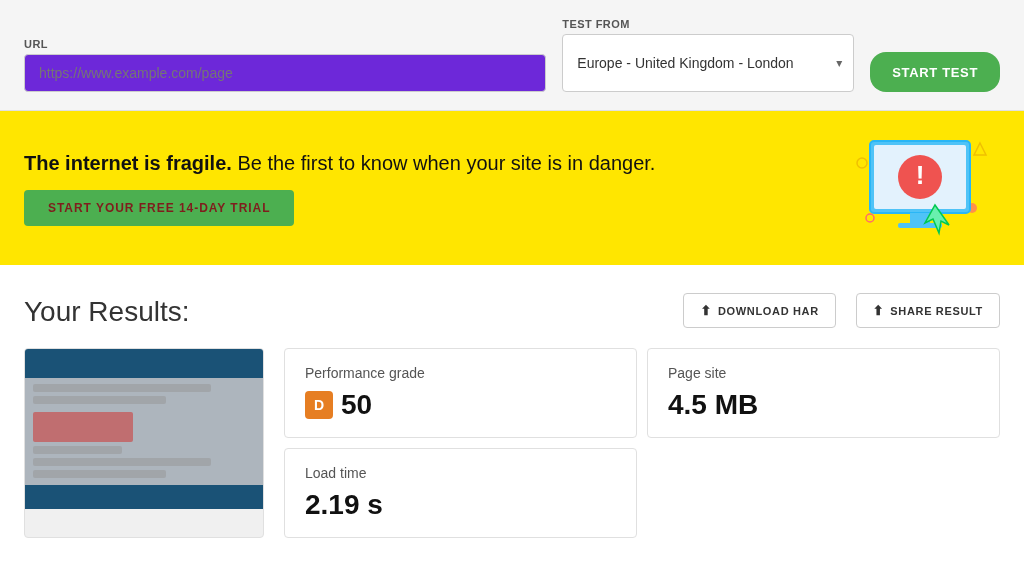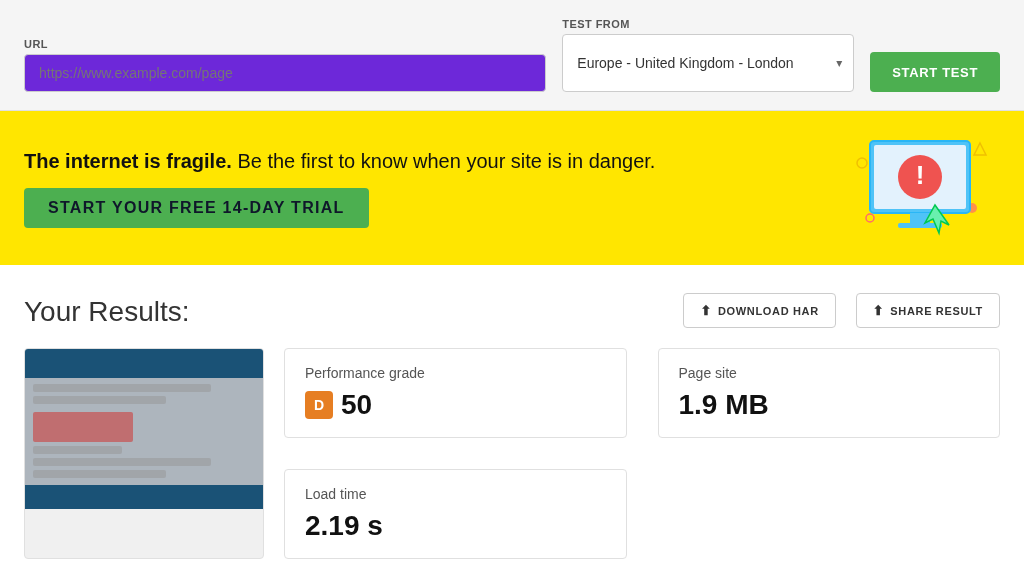--- a/index.html
+++ b/index.html
@@ -57,21 +57,21 @@
       transform: translateY(-50%);
       pointer-events: none;
       color: #666;
       font-size: 12px;
     }
     .start-test-btn {
       padding: 10px 22px;
       background: #4caf50;
       color: #fff;
       border: none;
-      border-radius: 4px;
+      border-radius: 16px;
       font-size: 13px;
       font-weight: 700;
       letter-spacing: 0.05em;
       text-transform: uppercase;
       cursor: pointer;
       white-space: nowrap;
       height: 40px;
       align-self: flex-end;
     }
 
@@ -90,24 +90,24 @@
     }
     .promo-headline {
       font-size: 20px;
       color: #111;
       margin-bottom: 14px;
       line-height: 1.3;
     }
     .promo-headline strong { font-weight: 700; }
     .promo-cta-btn {
       background: #4caf50;
-      color: #0f172a;
+      color: #7f1d1d;
       border: none;
       padding: 11px 24px;
-      font-size: 16px;
+      font-size: 12px;
       font-weight: 700;
       letter-spacing: 0.08em;
       text-transform: uppercase;
       border-radius: 4px;
       cursor: pointer;
     }
     .promo-illustration {
       width: 160px;
       flex-shrink: 0;
       display: flex;
@@ -186,21 +186,21 @@
     .ss-line.wide { width: 80%; }
     .ss-line.medium { width: 60%; }
     .ss-line.short { width: 40%; }
     .ss-accent { height: 30px; width: 45%; border-radius: 2px; background: rgba(200,80,80,0.7); margin-top: 4px; }
 
     .metrics-grid {
       flex: 1;
       display: grid;
       grid-template-columns: 1fr 1fr;
       grid-template-rows: 1fr 1fr;
-      gap: 31px;
+      gap: 10px;
     }
     .metric-card {
       border: 1px solid #e0e0e0;
       border-radius: 4px;
       padding: 16px 20px;
       display: flex;
       flex-direction: column;
       gap: 8px;
     }
     .metric-label {
@@ -317,21 +317,21 @@
         <span class="metric-label">Performance grade</span>
         <span class="metric-value">
           <span class="grade-badge">D</span>
           <span>50</span>
         </span>
       </div>
 
       <div class="metric-card">
         <span class="metric-label">Page site</span>
         <span class="metric-value">
-          <span>1.9 MB</span>
+          <span>4.5 MB</span>
         </span>
       </div>
 
       <div class="metric-card">
         <span class="metric-label">Load time</span>
         <span class="metric-value">
           <span>2.19 s</span>
         </span>
       </div>
 

